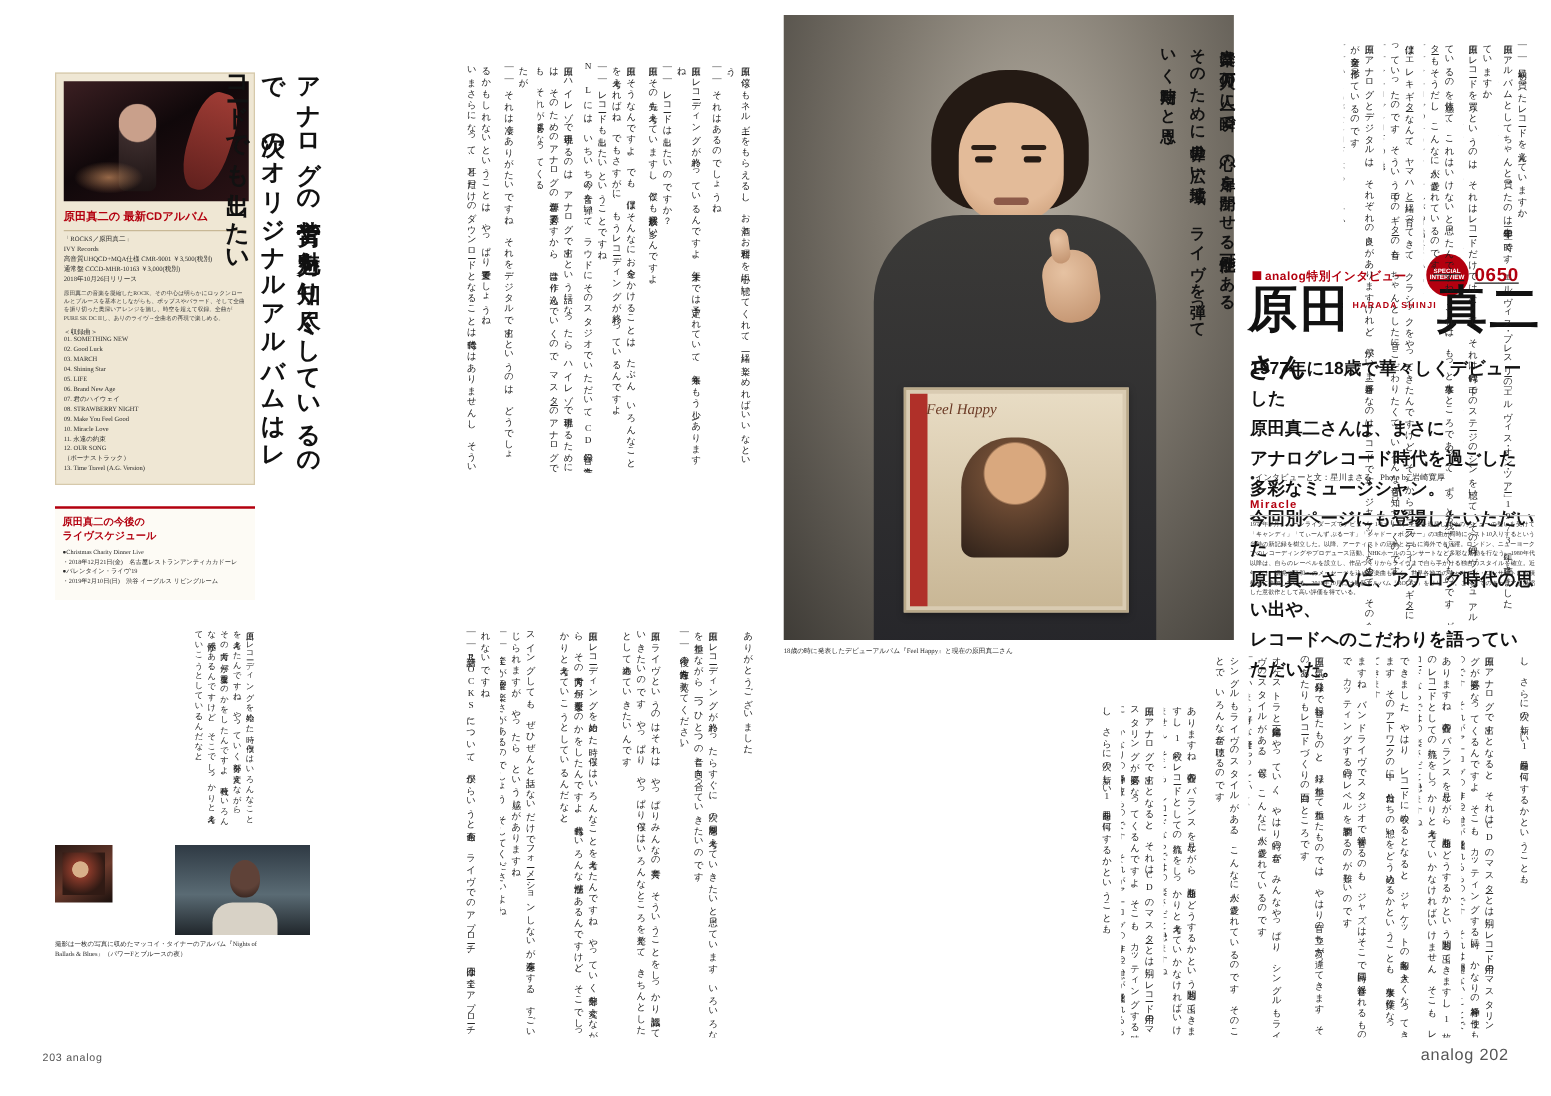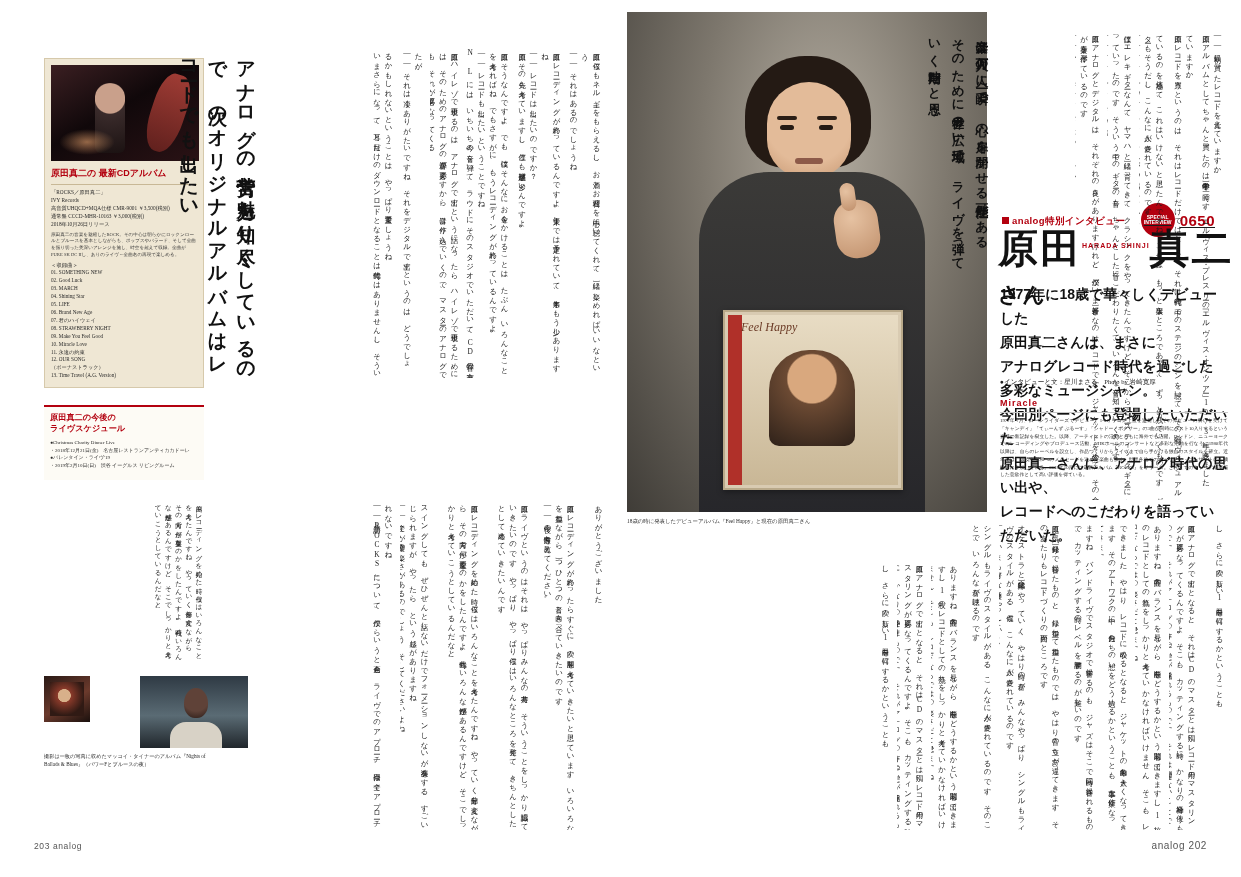--- a/index.html
+++ b/index.html
@@ -479,21 +479,21 @@
     line-height: 1.9;
     letter-spacing: 1px;
     color: #111;
   }
 
   .folio-right {
     position: absolute;
     right: 34px;
     bottom: 26px;
     font-family: "Liberation Sans", sans-serif;
-    font-size: 10px;
+    font-size: 13px;
     color: #555;
     letter-spacing: .6px;
   }
 
   
   .col { position: absolute; }
 </style>
 </head>
 <body>
 

